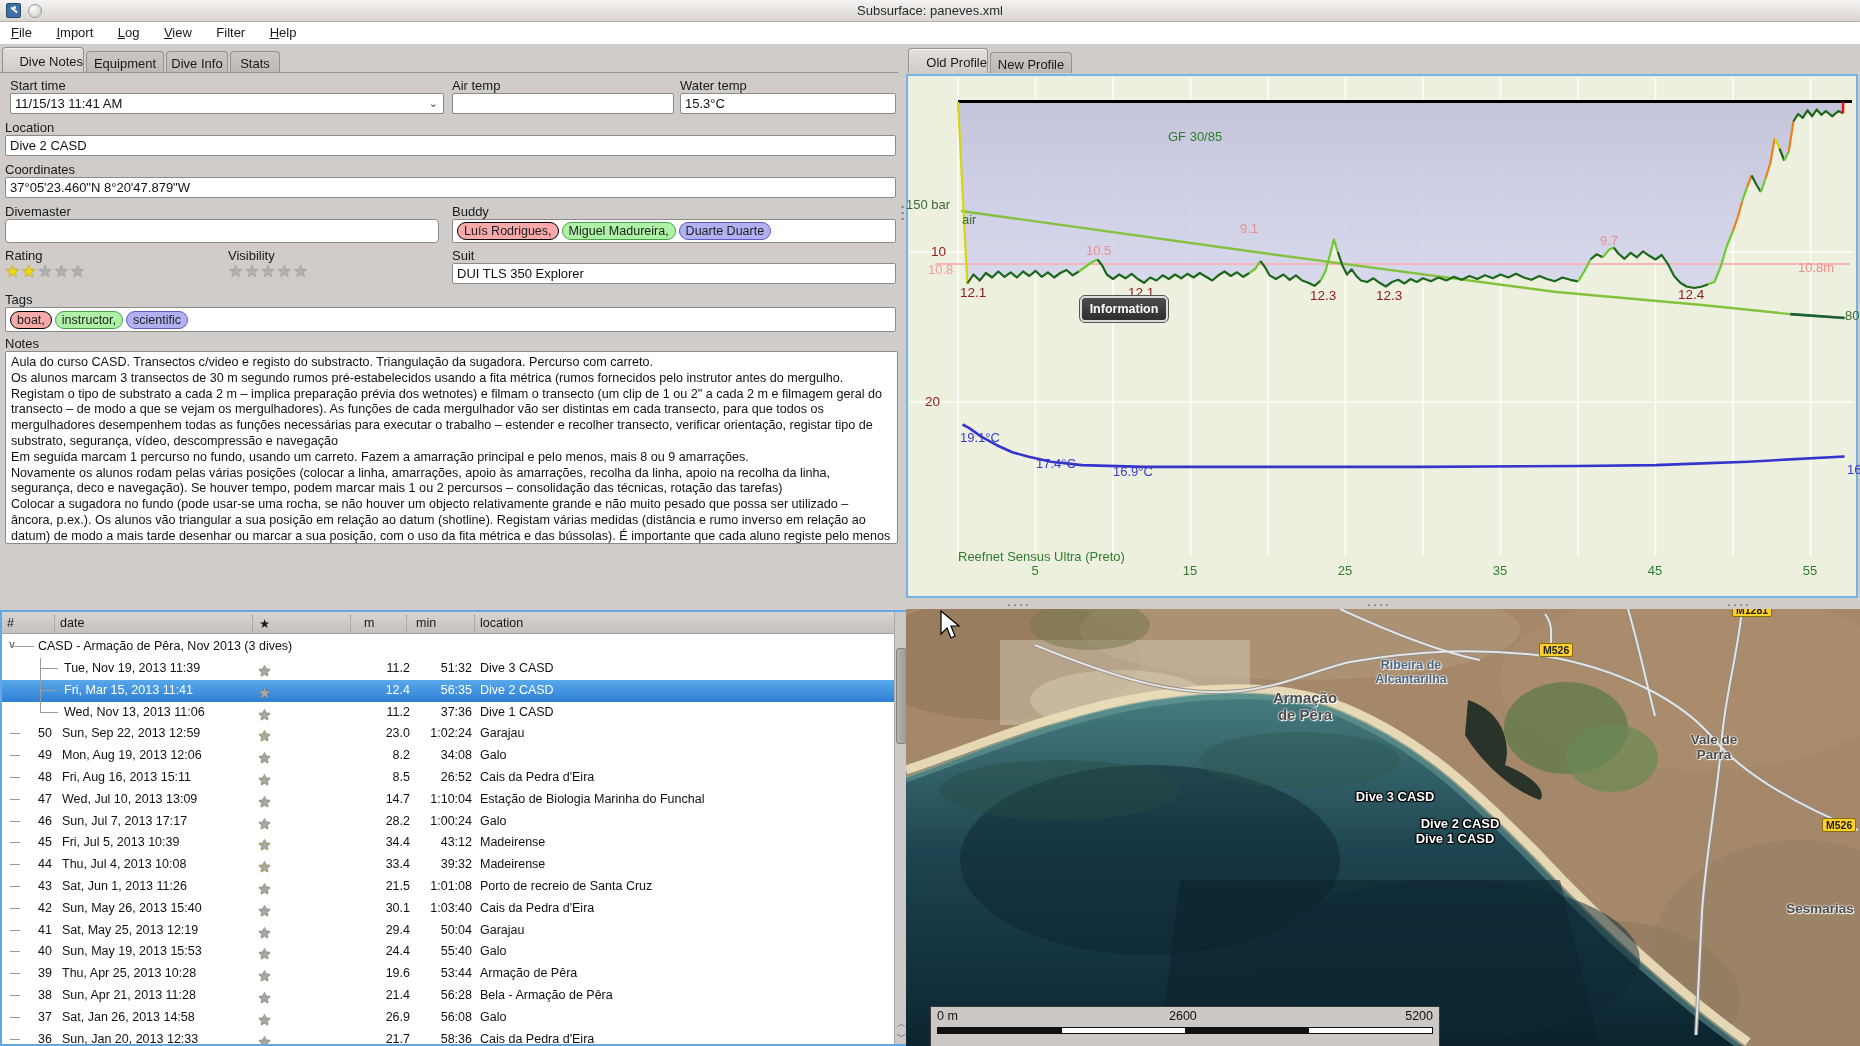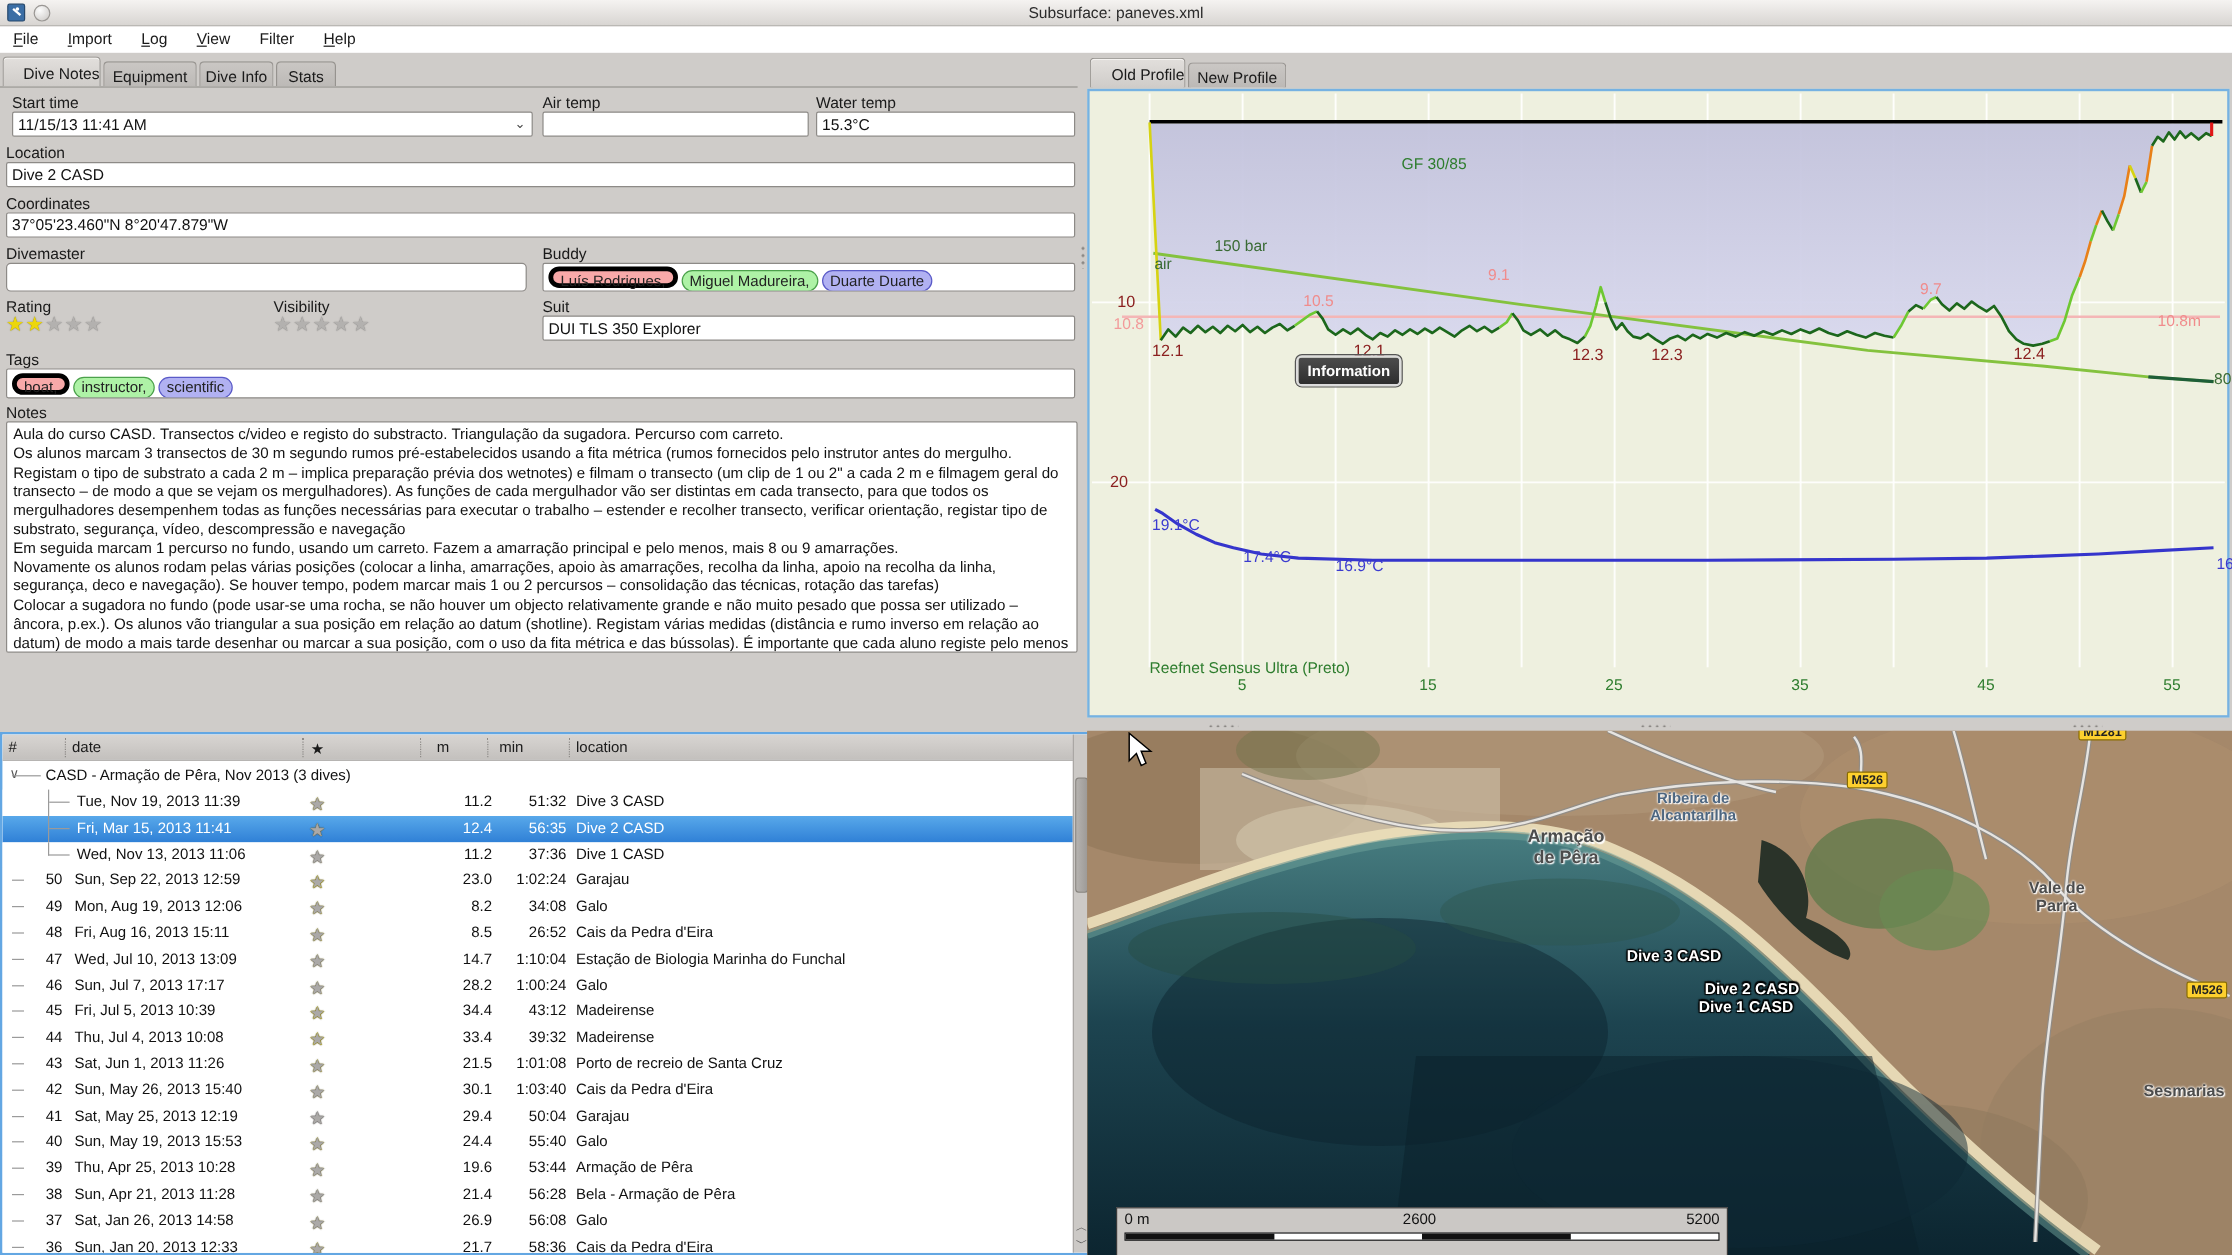--- a/index.html
+++ b/index.html
@@ -23,21 +23,21 @@
   .tab { position:absolute; bottom:0; border:1px solid #96938f; border-bottom:none; border-radius:4px 4px 0 0;
     background:linear-gradient(#cac7c4,#bcb9b6); font-size:13px; color:#1a1a1a; text-align:center; padding-top:4px; height:21px; }
   .tab.active { background:linear-gradient(#e2dfdc,#cfccc9); height:25px; padding-top:6px; box-shadow:inset 0 1px 0 #f4f2f0;text-align:right; }
 
   
   .flabel { position:absolute; font-size:13px; color:#1a1a1a; }
   .finput { position:absolute; background:#fff; border:1px solid #8d8a87; border-radius:2px; font-size:13px; color:#111;
     padding:2px 4px; overflow:hidden; white-space:nowrap; }
   .combo-arrow { position:absolute; right:5px; top:3px; font-size:11px; color:#444; }
   .pill { display:inline-block; border-radius:9px; padding:0 6px; font-size:12.5px; height:18px; line-height:17px; margin-right:3px; color:#222; }
-  .pill.red   { background:#f8a9a9; border:4px solid #000000; }
+  .pill.red   { background:#f8a9a9; border:1px solid #000000; }
   .pill.green { background:#aef2a6; border:1px solid #4ba14b; }
   .pill.blue  { background:#b1b1f2; border:1px solid #5a5ac8; }
   .stars { position:absolute; font-size:17px; letter-spacing:1px; }
   .stars .on  { color:#ecd70c; text-shadow:0 0 1px #6b6300; }
   .stars .off { color:#b3b1af; text-shadow:0 0 1px #6e6c6a; }
   #notes-box { line-height:15.8px; font-size:12.6px; white-space:pre-wrap; overflow:hidden; padding:3px 5px; }
 
   
   .vsplit { position:absolute; left:899px; top:44px; width:7px; height:560px; }
   .vsplit .dots { position:absolute; left:2px; top:160px; width:3px; height:20px;
@@ -241,21 +241,21 @@
       <polyline points="1774.8,138.0 1779.5,148.5" fill="none" stroke="#d6d312" stroke-width="2.2" stroke-linejoin="round"></polyline>
       <polyline points="1779.5,148.5 1784.2,160.5" fill="none" stroke="#1c671c" stroke-width="2.2" stroke-linejoin="round"></polyline>
       <polyline points="1784.2,160.5 1788.8,151.5" fill="none" stroke="#6ec832" stroke-width="2.2" stroke-linejoin="round"></polyline>
       <polyline points="1788.8,151.5 1793.4,121.5" fill="none" stroke="#e88018" stroke-width="2.2" stroke-linejoin="round"></polyline>
       <polyline points="1793.4,121.5 1798.1,114.0 1802.8,117.8 1807.4,110.3 1812.1,116.3 1816.7,109.5 1821.3,114.8 1826.0,111.0 1832.2,116.3 1838.4,111.0 1843.1,113.3" fill="none" stroke="#1c671c" stroke-width="2.2" stroke-linejoin="round"></polyline>
       <line x1="1843.0500000000002" y1="113.25" x2="1843.0500000000002" y2="102" stroke="#e01616" stroke-width="2.6"></line>
     </g>
 </svg>
 
 <span class="anno green-lab" style="left:1168px;top:85px;margin-top:44px;">GF 30/85</span>
-<span class="anno dkgreen-lab" style="left:1012px;top:197px;">150 bar</span>
+<span class="anno dkgreen-lab" style="left:906px;top:197px;">150 bar</span>
 <span class="anno dkgreen-lab" style="left:962px;top:212px;">air</span>
 <span class="anno dkgreen-lab" style="left:1845px;top:308px;">80</span>
 <span class="anno pink-lab" style="left:1798px;top:260px;">10.8m</span>
 <span class="anno dred-lab" style="left:916px;top:244px;width:30px;text-align:right;">10</span>
 <span class="anno dred-lab" style="left:910px;top:394px;width:30px;text-align:right;">20</span>
 <span class="anno pink-lab" style="left:1086px;top:243px;">10.5</span>
 <span class="anno pink-lab" style="left:1240px;top:221px;">9.1</span>
 <span class="anno pink-lab" style="left:1600px;top:233px;">9.7</span>
 <span class="anno dred-lab" style="left:960px;top:285px;">12.1</span>
 <span class="anno dred-lab" style="left:1128px;top:285px;">12.1</span>

